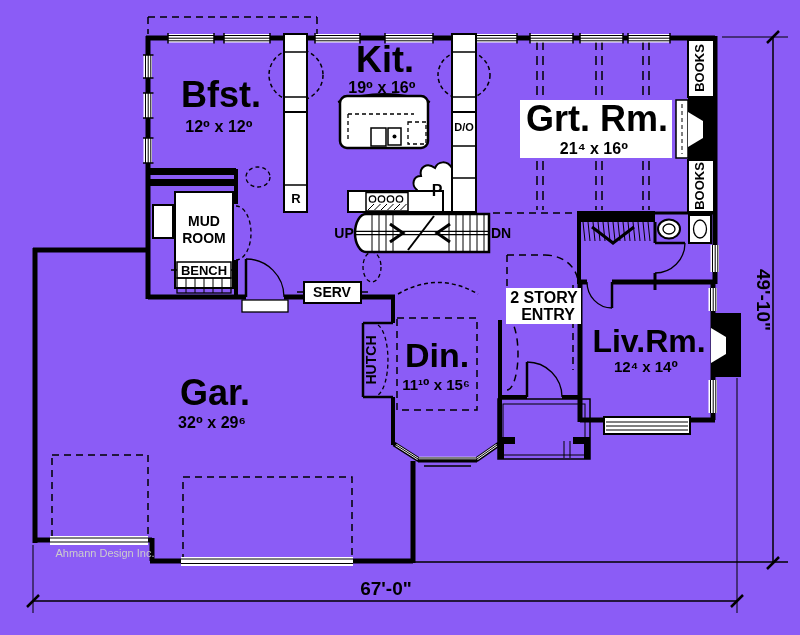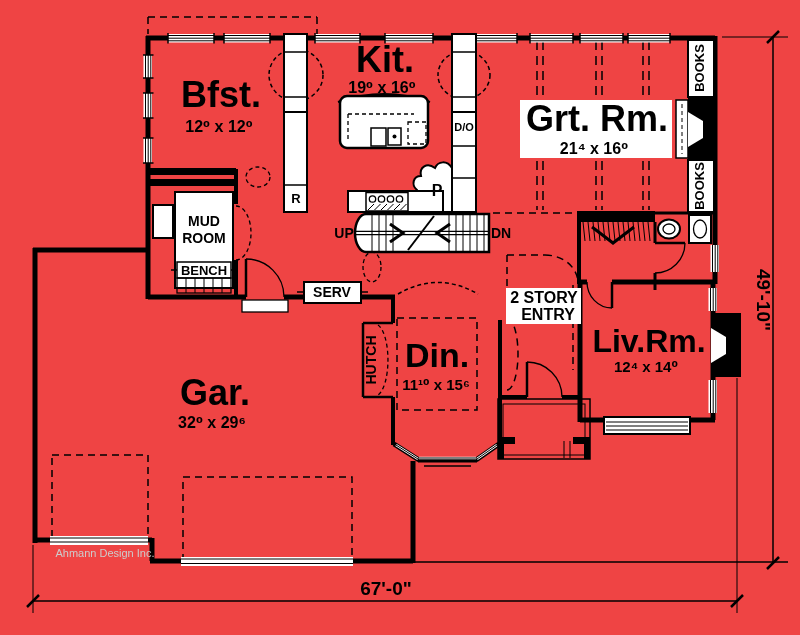--- a/index.html
+++ b/index.html
@@ -1,16 +1,16 @@
 <!DOCTYPE html>
 <html><head>
 <meta charset="utf-8">
 <style>
   html,body{margin:0;padding:0;background:#fff}
-  .plan-wrap{position:relative;width:800px;height:635px;background:#ef4444;overflow:hidden}
+  .plan-wrap{position:relative;width:800px;height:635px;background:#8b5cf6;overflow:hidden}
   svg{display:block}
   svg line,svg path,svg rect,svg polyline,svg ellipse,svg circle,svg polygon{stroke:#000;fill:none;stroke-linecap:butt}
   .w5{stroke-width:5}.w4{stroke-width:4}.w3{stroke-width:3}.w25{stroke-width:2.5}
   .w2{stroke-width:2}.w15{stroke-width:1.5}.w13{stroke-width:1.3}.w1{stroke-width:1}
   .dash{stroke-dasharray:7,5}.dash2{stroke-dasharray:4,3}.dash3{stroke-dasharray:9,6}
   .fw{fill:#fff}.fb{fill:#000;stroke:none}
   text{font-family:"Liberation Sans","DejaVu Sans",sans-serif;font-weight:bold;fill:#000;stroke:none;text-anchor:middle}
   .t36{font-size:36px}.t34{font-size:34px}.t32{font-size:32px}
   .t19{font-size:19px}.t16{font-size:16px}.t15{font-size:15px}.t14{font-size:14px}
   .t13{font-size:13px}.t11{font-size:11px}

